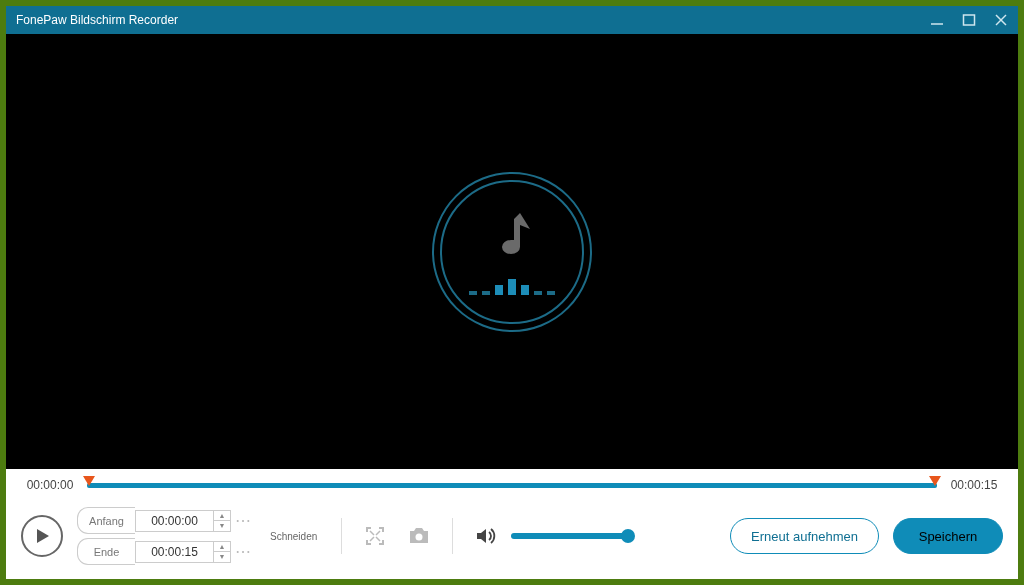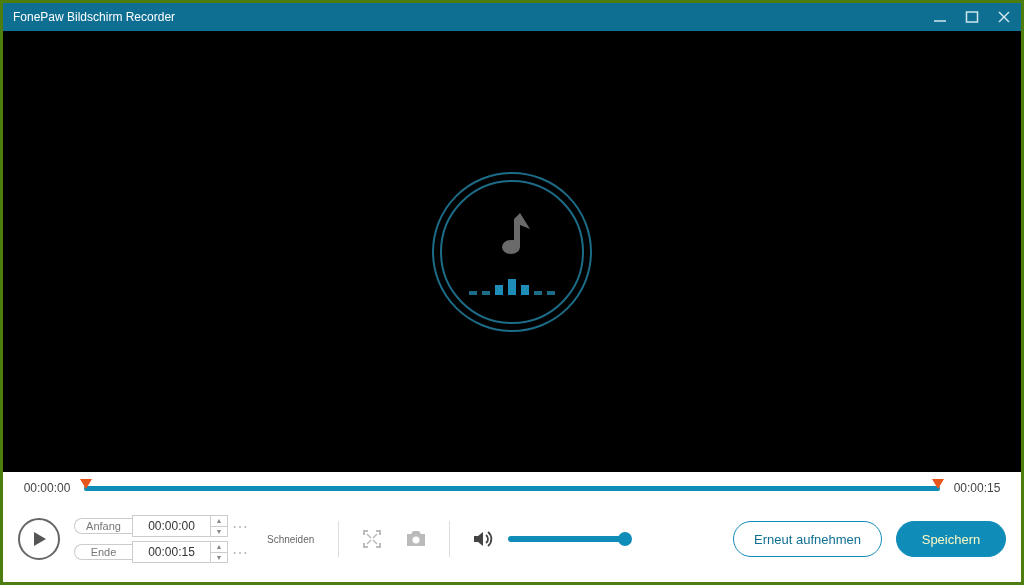--- a/index.html
+++ b/index.html
@@ -8,21 +8,21 @@
       height: 585px;
       font-family: Arial, sans-serif;
       background: #fff;
       overflow: hidden;
     }
     .window {
       width: 100%;
       height: 100%;
       display: flex;
       flex-direction: column;
-      border: 3px solid #4d7c0f;
+      border: 6px solid #4d7c0f;
     }
     .titlebar {
       height: 28px;
       background: #0f6f92;
       display: flex;
       align-items: center;
       padding: 0 10px;
       color: #fff;
       font-size: 12px;
     }
@@ -130,21 +130,21 @@
       display: flex;
       flex-direction: column;
       gap: 4px;
     }
     .trim-row {
       display: flex;
       align-items: center;
     }
     .trim-label {
       width: 58px;
-      height: 16px;
+      height: 27px;
       border: 1px solid #ccc;
       border-right: none;
       border-top-left-radius: 11px;
       border-bottom-left-radius: 11px;
       display:flex; align-items:center; justify-content:center;
       font-size: 11px; color:#777;
     }
     .trim-time {
       width: 78px;
       height: 22px;
@@ -196,21 +196,21 @@
       display:flex; align-items:center; justify-content:center;
       cursor:pointer;
     }
     .btn-outline {
       border: 1px solid #0f8cb8;
       color: #0f6f92;
       background: #fff;
     }
     .btn-primary {
       background: #0f8cb8;
-      color: #fef9c3;
+      color: #000000;
       border: 1px solid #0f8cb8;
       min-width: 110px;
     }
   </style>
 </head>
 <body>
 
 <div class="window">
   <div class="titlebar">
     <span class="titlebar-title">FonePaw Bildschirm Recorder</span>

